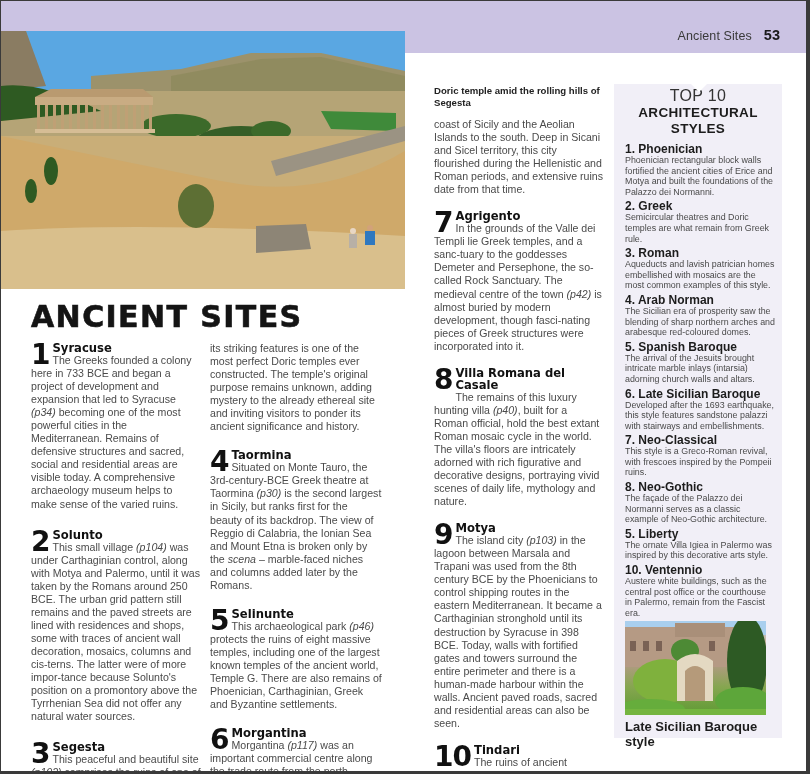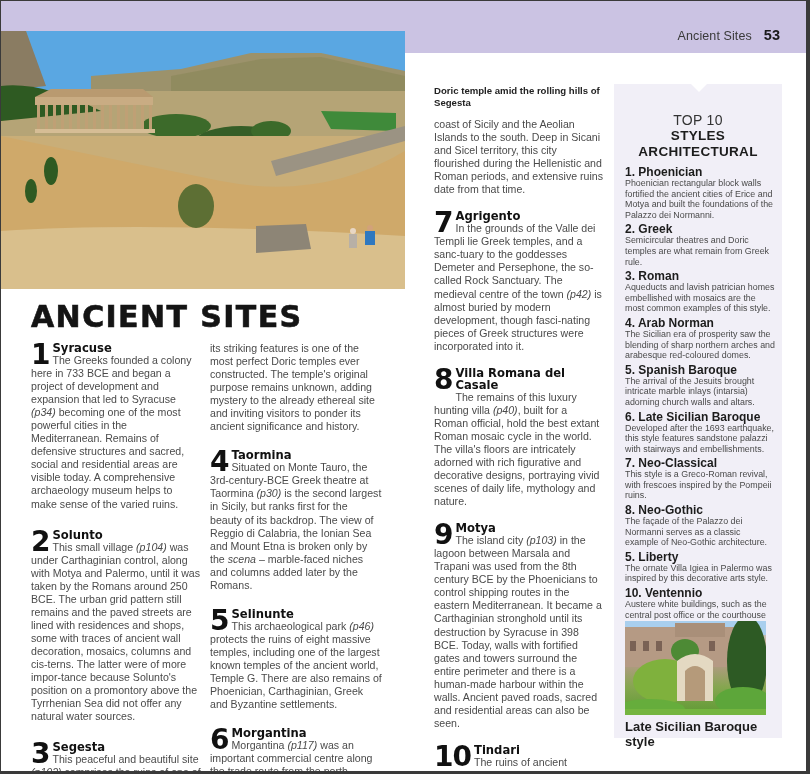--- a/index.html
+++ b/index.html
@@ -50,21 +50,21 @@
 
   .sidebox {
     position: absolute; left: 613px; top: 83px; width: 168px; height: 654px;
     background: #f1eff7;
   }
   .sidebox .notch {
     position: absolute; left: 77px; top: 0; width: 0; height: 0;
     border-left: 8px solid transparent; border-right: 8px solid transparent;
     border-top: 8px solid #ffffff;
   }
-  .sidebox .top10 { text-align: center; margin-top: 28px; font-size: 14px; color: #333; letter-spacing: 0.3px; }
+  .sidebox .top10 { text-align: center; margin-top: 3px; font-size: 16px; color: #333; letter-spacing: 0.3px; }
   .sidebox .heading { text-align: center; font-size: 13.5px; font-weight: bold; color: #1c1c1c; line-height: 15.5px; letter-spacing: 0.3px; }
   .styles { margin: 8px 0 0 11px; width: 150px; }
   .style-item { margin-bottom: 4px; }
   .style-name { font-size: 12px; font-weight: bold; color: #1c1c1c; line-height: 11px; }
   .style-desc { font-size: 8.9px; color: #4a4a4a; line-height: 10.6px; }
 
   .side-photo {
     position: absolute; left: 11px; top: 537px; width: 141px; height: 94px; overflow: hidden;
     background: linear-gradient(180deg, #a8cfee 0%, #c9b9a6 20%, #b39a85 45%, #86a650 70%, #5f9a34 100%);
   }
@@ -195,22 +195,22 @@
     <div class="entry" style="margin-top:14px;">
       <span class="num">10</span>
       <span class="entry-title">Tindari</span>
       <span>The ruins of ancient Tyndaris are remarkably well preserved. This town </span>
     </div>
   </div>
 
   <div class="sidebox">
     <div class="notch"></div>
     <div class="top10">TOP 10</div>
+    <div class="heading">ARCHITECTURAL</div>
     <div class="heading">STYLES</div>
-    <div class="heading">ARCHITECTURAL</div>
     <div class="styles">
       <div class="style-item">
           <div class="style-name">1.  Phoenician</div>
           <div class="style-desc">Phoenician rectangular block walls fortified the ancient cities of Erice and Motya and built the foundations of the Palazzo dei Normanni.</div>
         </div>
       <div class="style-item">
           <div class="style-name">2.  Greek</div>
           <div class="style-desc">Semicircular theatres and Doric temples are what remain from Greek rule.</div>
         </div>
       <div class="style-item">

